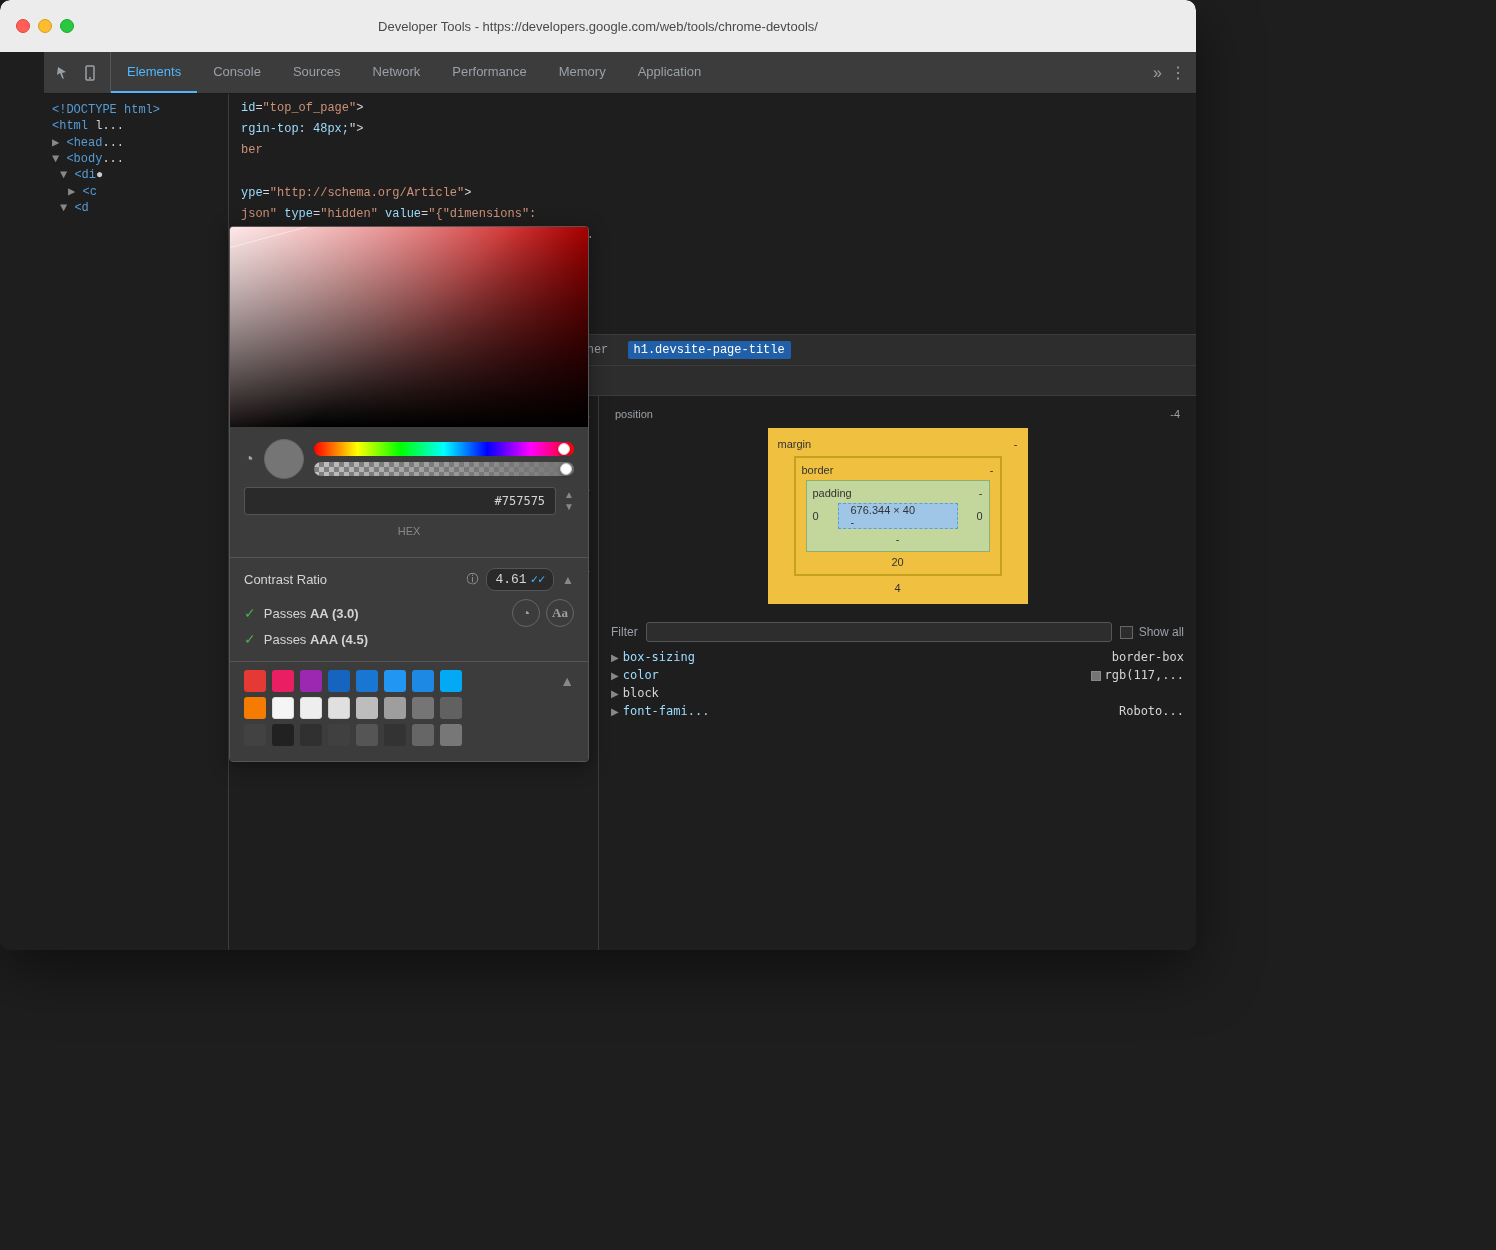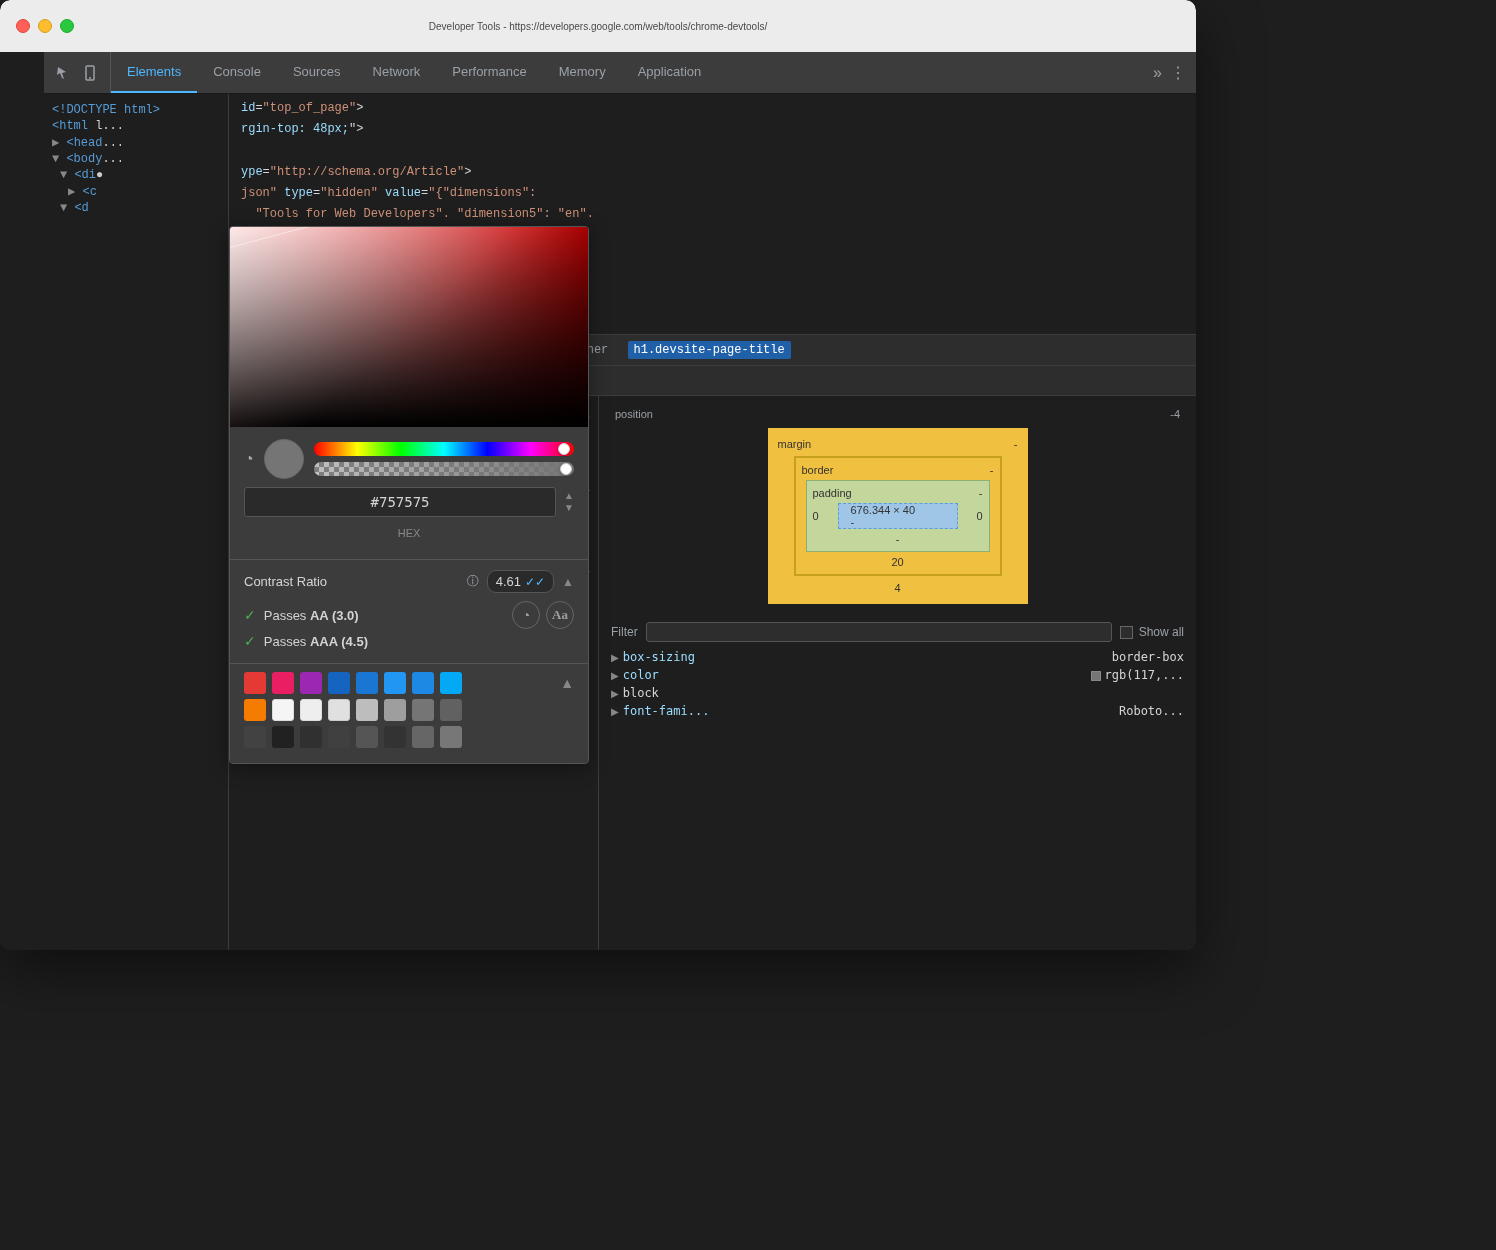--- a/index.html
+++ b/index.html
@@ -36,21 +36,21 @@
       height: 14px;
       border-radius: 50%;
     }
     .traffic-light.red { background: #ff5f57; border: 1px solid #e0443e; }
     .traffic-light.yellow { background: #febc2e; border: 1px solid #d4a017; }
     .traffic-light.green { background: #28c840; border: 1px solid #1aab29; }
     .title-bar-text {
       position: absolute;
       left: 50%;
       transform: translateX(-50%);
-      font-size: 10px;
+      font-size: 13px;
       color: #4a4a4a;
       white-space: nowrap;
     }
 
     
     .devtools {
       background: #282828;
       flex: 1;
       display: flex;
       flex-direction: column;
@@ -268,22 +268,22 @@
       border: 1px solid #555;
       border-radius: 3px;
       padding: 6px 10px;
       display: flex;
       justify-content: center;
     }
     .hex-input {
       background: transparent;
       border: none;
       color: #d4d4d4;
-      font-size: 14px;
-      text-align: center;
+      font-size: 12px;
+      text-align: right;
       width: 100%;
       outline: none;
       font-family: monospace;
     }
     .hex-arrows {
       display: flex;
       flex-direction: column;
       gap: 2px;
     }
     .hex-arrow-btn {
@@ -318,20 +318,21 @@
     .contrast-value-box {
       background: #2a2a2a;
       border: 1px solid #555;
       border-radius: 9px;
       padding: 3px 8px;
       color: #d4d4d4;
       font-size: 13px;
       display: flex;
       align-items: center;
       gap: 4px;
+      font-family: Liberation Mono, monospace;
     }
     .contrast-check { color: #4db8ff; font-size: 12px; }
     .contrast-expand { color: #888; font-size: 12px; cursor: pointer; margin-left: auto; }
 
     .passes-row {
       display: flex;
       align-items: center;
       gap: 8px;
       margin-bottom: 4px;
       color: #d4d4d4;
@@ -664,20 +665,21 @@
       <div class="html-line"><span style="margin-left:8px" class="html-arrow">▼</span> <span class="html-tag">&lt;di</span><span style="color:#ccc">●</span></div>
       <div class="html-line"><span style="margin-left:16px" class="html-arrow">▶</span> <span class="html-tag">&lt;c</span></div>
       <div class="html-line"><span style="margin-left:8px" class="html-arrow">▼</span> <span class="html-tag">&lt;d</span></div>
     </div>
 
     <div class="right-panel">
 
       <div class="source-area">
         <div class="source-line"><span class="src-attr">id</span><span style="color:#d4d4d4">=</span><span class="src-val">"top_of_page"</span><span style="color:#d4d4d4">&gt;</span></div>
         <div class="source-line"><span class="src-attr">rgin-top: 48px;</span><span style="color:#d4d4d4">"&gt;</span></div>
+        <div class="source-line"><span style="color:#ce9178">ber</span></div>
         <div class="source-line">&nbsp;</div>
         <div class="source-line"><span class="src-attr">ype</span><span style="color:#d4d4d4">=</span><span class="src-val">"http://schema.org/Article"</span><span style="color:#d4d4d4">&gt;</span></div>
         <div class="source-line"><span class="src-val">json"</span> <span class="src-attr">type</span><span style="color:#d4d4d4">=</span><span class="src-val">"hidden"</span> <span class="src-attr">value</span><span style="color:#d4d4d4">=</span><span class="src-val">"{"dimensions":</span></div>
         <div class="source-line">&nbsp;&nbsp;<span class="src-val">"Tools for Web Developers". "dimension5": "en".</span></div>
       </div>
 
       <div class="breadcrumb-bar">
         <span class="bc-item">html</span>
         <span class="bc-separator">&nbsp;</span>
         <span class="bc-item">#tc</span>

